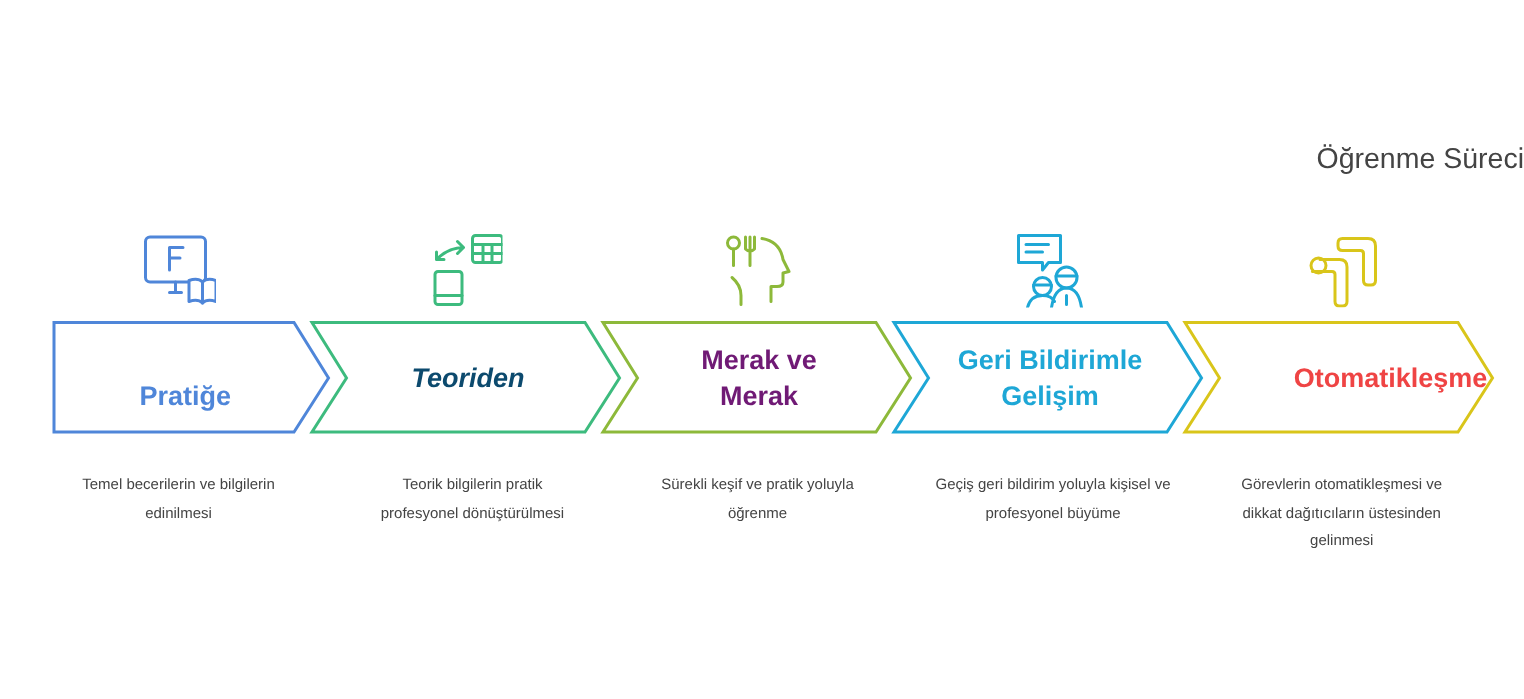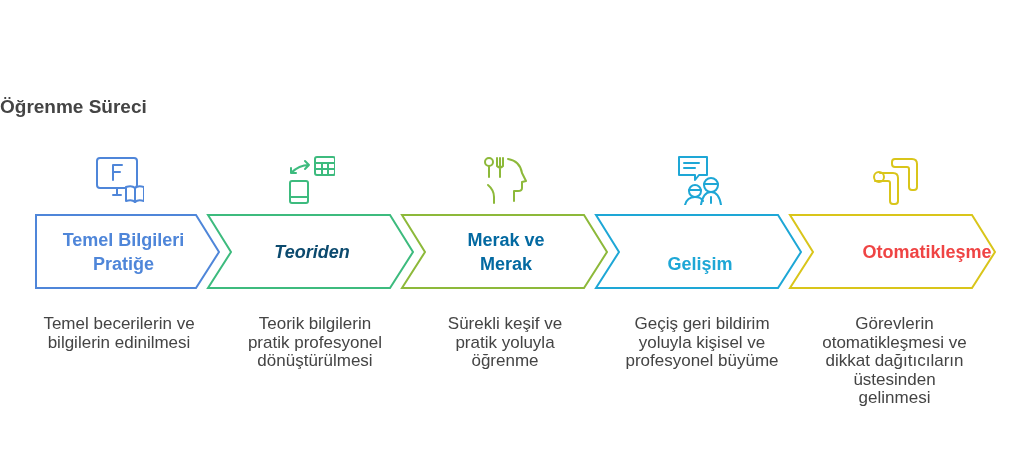--- a/index.html
+++ b/index.html
@@ -1,25 +1,25 @@
 <!DOCTYPE html>
 <html><head>
 <meta charset="utf-8">
 <style>
   html, body { margin:0; padding:0; background:#ffffff; }
   body { width:1016px; height:466px; position:relative; overflow:hidden;
          font-family:"Liberation Sans", "DejaVu Sans", sans-serif; }
-  .title { position:absolute; left:0; width:1016px; top:96px; text-align:left;
-           font-size:19px; font-weight:bold; color:#444444; }
+  .title { position:absolute; left:0; width:1016px; top:96px; text-align:right;
+           font-size:19px; font-weight:normal; color:#444444; }
   svg.flow { position:absolute; left:0; top:0; }
   .label { position:absolute; top:215px; height:73px; display:flex; align-items:center;
            justify-content:center; text-align:center; font-weight:bold; font-size:18px;
            line-height:24px; }
   .desc { position:absolute; top:315px; width:170px; text-align:center;
-          font-size:17px; line-height:18.5px; color:#444444; }
+          font-size:10px; line-height:18.5px; color:#444444; }
   .icon { position:absolute; top:155px; width:50px; height:50px; }
 </style>
 </head>
 <body>
 
 <div class="title">Öğrenme Süreci</div>
 
 <svg class="flow" width="1016" height="466">
   <polygon fill="#ffffff" stroke-width="2" points="36,215 196,215 219,252 196,288 36,288" stroke="#4F86D9"></polygon>
   <polygon fill="#ffffff" stroke-width="2" points="208,215 390,215 413,252 390,288 208,288 231,252" stroke="#3DBB7E"></polygon>
@@ -64,30 +64,30 @@
 </svg>
 
 <svg class="icon" style="left:870px" viewBox="0 0 50 50" fill="none" stroke-width="2" stroke-linecap="round" stroke-linejoin="round" stroke="#D9C51A">
   <path d="M25 4 H42 q5 0 5 5 V32 q0 3 -3 3 h-2 q-3 0 -3 -3 V14 q0 -2 -2 -2 H25 q-3 0 -3 -3 v-2 q0 -3 3 -3 Z"></path>
   <path d="M10 18 H23 q5 0 5 5 V46 q0 3 -3 3 h-2 q-3 0 -3 -3 V28 q0 -2 -2 -2 H10"></path>
   <circle cx="9" cy="22" r="5"></circle>
   <path d="M5 26 H10"></path>
 </svg>
 
 <div class="label" style="left: 36px; width: 175px; color: rgb(79, 134, 217);">
-  <div><span>Temel Bilgileri</span><br><span>Pratiğe</span></div>
+  <div><br><span>Pratiğe</span></div>
 </div>
 <div class="label" style="left: 222px; width: 180px; color: #0c4a6e; font-style: italic;">
   <div><span>Teoriden</span><br></div>
 </div>
-<div class="label" style="left: 416px; width: 180px; color: #0369a1;">
+<div class="label" style="left: 416px; width: 180px; color: #701a75;">
   <div><span>Merak ve</span><br><span>Merak</span></div>
 </div>
 <div class="label" style="left: 610px; width: 180px; color: rgb(30, 167, 214);">
-  <div><br><span>Gelişim</span></div>
+  <div><span>Geri Bildirimle</span><br><span>Gelişim</span></div>
 </div>
 <div class="label" style="left: 837px; width: 180px; color: #ef4444;">
   <div><span>Otomatikleşme</span></div>
 </div>
 
 <div class="desc" style="left:39px;width:160px">Temel becerilerin ve bilgilerin edinilmesi</div>
 <div class="desc" style="left:245px;width:140px">Teorik bilgilerin pratik profesyonel dönüştürülmesi</div>
 <div class="desc" style="left:440px;width:130px">Sürekli keşif ve pratik yoluyla öğrenme</div>
 <div class="desc" style="left:622px;width:160px">Geçiş geri bildirim yoluyla kişisel ve profesyonel büyüme</div>
 <div class="desc" style="left:822px;width:145px">Görevlerin otomatikleşmesi ve dikkat dağıtıcıların üstesinden gelinmesi</div>

